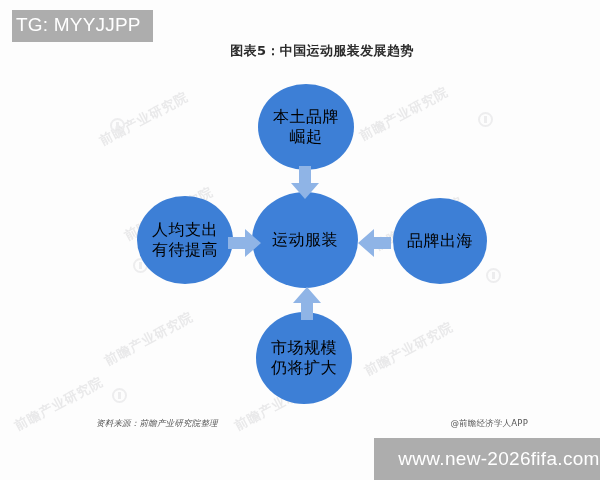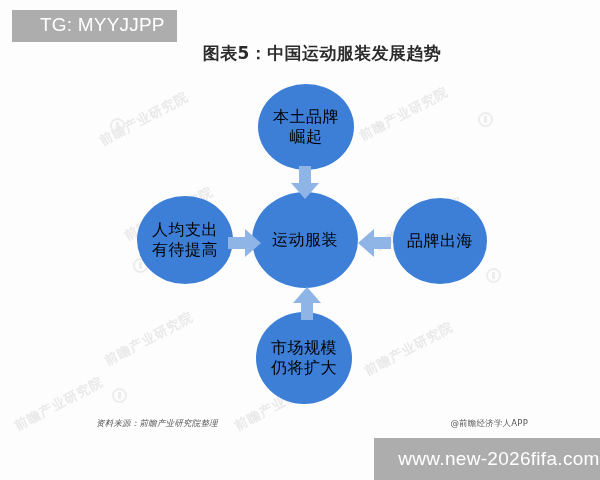--- a/index.html
+++ b/index.html
@@ -60,34 +60,34 @@
   }
 
   
   #tg-badge {
     position: absolute;
     left: 12px;
     top: 10px;
     background: #adadad;
     color: #ffffff;
     font-size: 19px;
-    padding: 4px 12px 6px 28px;
+    padding: 4px 12px 6px 4px;
     z-index: 40;
     letter-spacing: 0.2px;
     font-family: "Liberation Sans", sans-serif;
   }
 
   
   #chart-title {
     position: absolute;
     left: 0;
     right: 0;
     top: 42px;
     text-align: center;
-    font-size: 17px;
+    font-size: 13px;
     font-weight: bold;
     color: #2b2b2b;
     letter-spacing: 0.4px;
     z-index: 20;
     font-family: "DejaVu Sans", sans-serif;
     padding-left: 44px;
   }
 
   
   #diagram {

